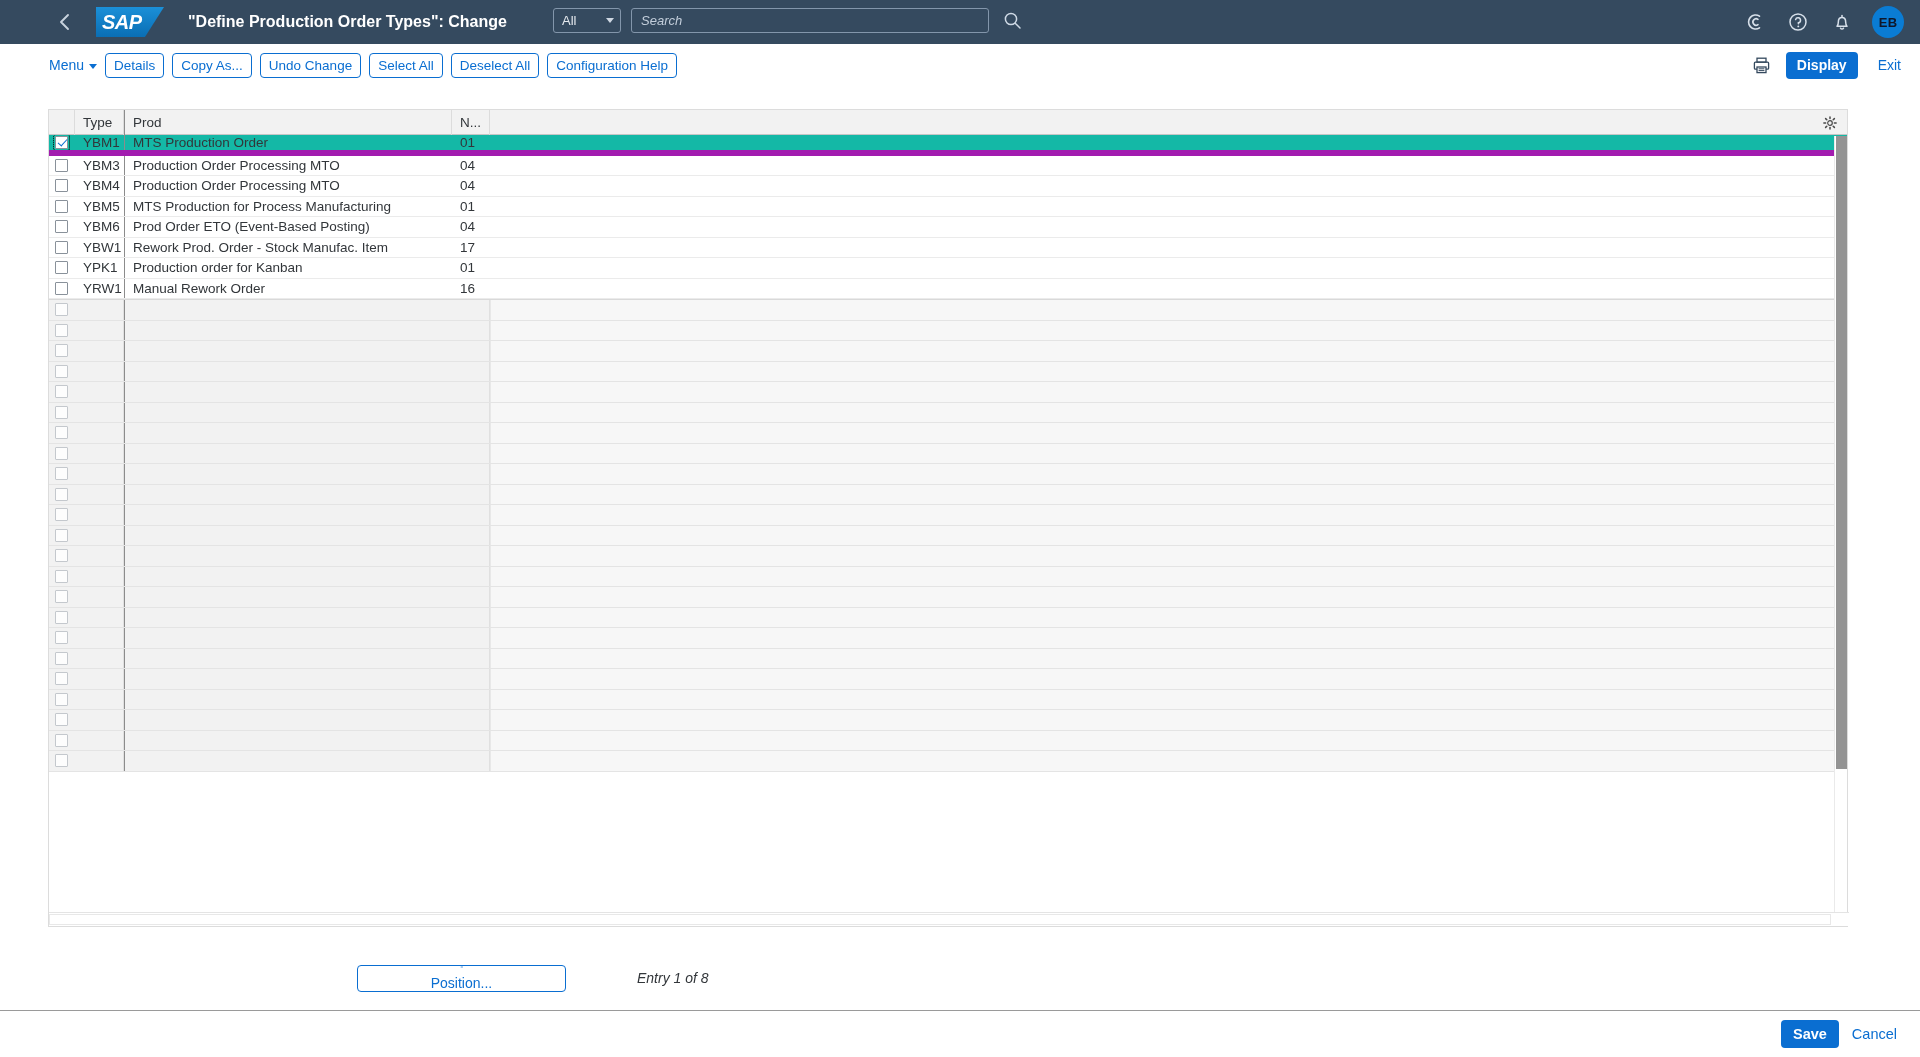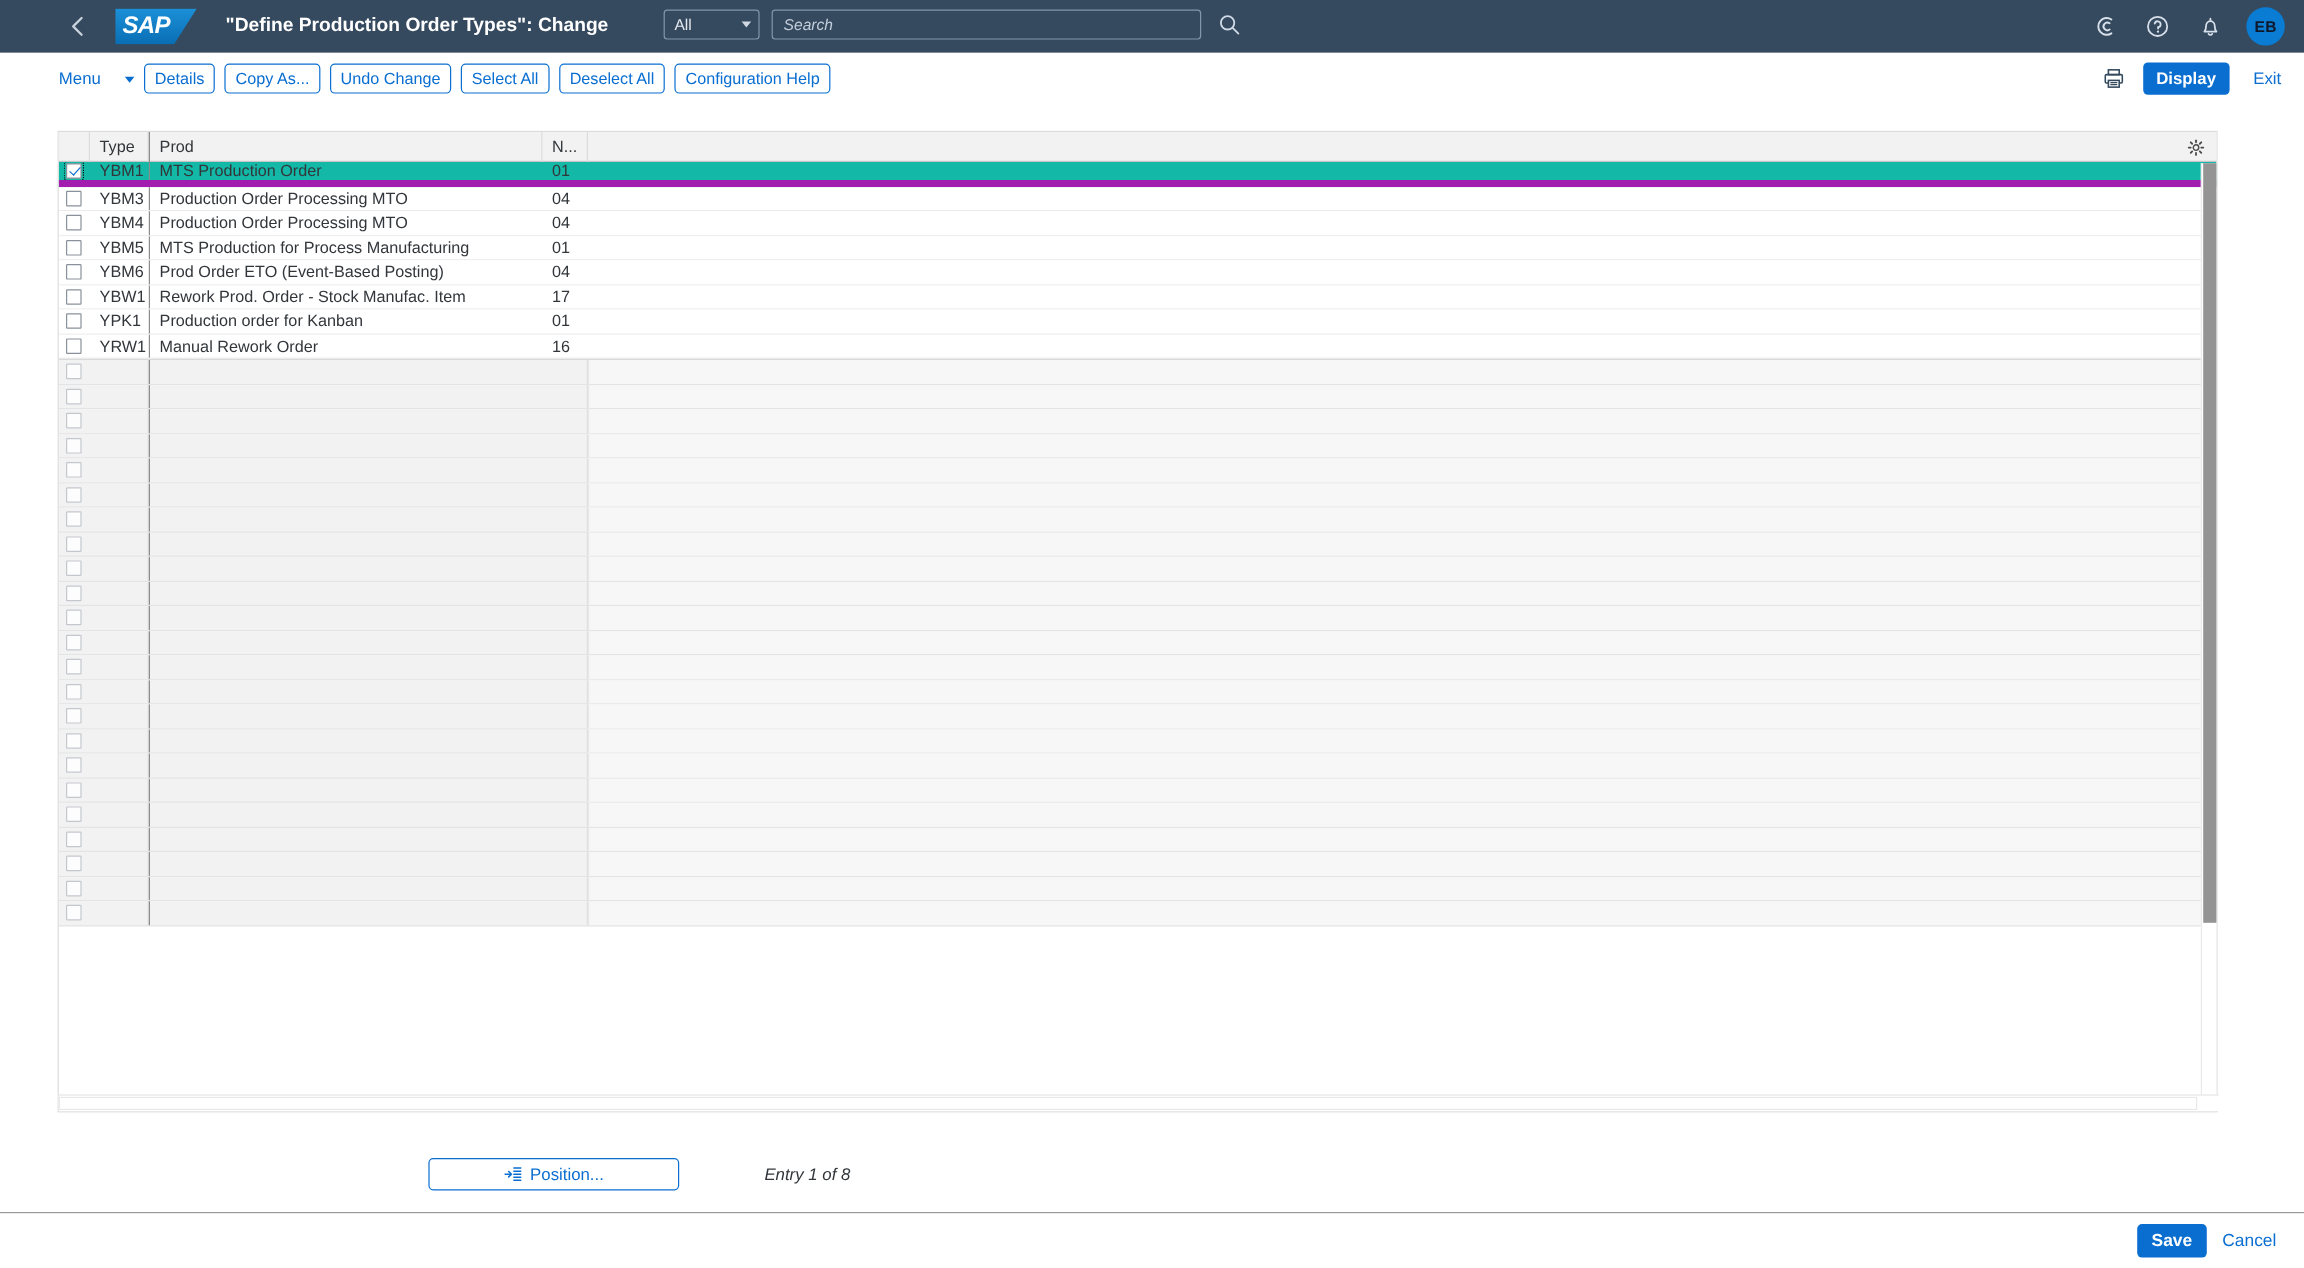--- a/index.html
+++ b/index.html
@@ -62,21 +62,21 @@
     white-space: nowrap;
   }
 
   .shell-search {
     position: absolute;
     left: 553px; top: 7px;
     display: flex;
     align-items: center;
   }
   .search-scope {
-    width: 80px; height: 25px;
+    width: 68px; height: 25px;
     border: 1px solid #8396ab;
     border-radius: 3px;
     background: transparent;
     color: #e5e9ee;
     font-size: 13px;
     display: flex; align-items: center;
     justify-content: space-between;
     padding: 0 6px 0 8px;
     cursor: pointer;
   }
@@ -141,21 +141,21 @@
     background: #ffffff;
     display: flex;
     align-items: center;
   }
   .menu-btn {
     margin-left: 49px;
     color: #0a6ed1;
     font-size: 14px;
     display: flex;
     align-items: center;
-    gap: 20px;
+    gap: 5px;
     cursor: pointer;
   }
   .menu-btn .chev {
     width: 0; height: 0;
     border-left: 4.5px solid transparent;
     border-right: 4.5px solid transparent;
     border-top: 5px solid #0a6ed1;
     margin-top: 2px;
   }
   .tbtn {
@@ -372,20 +372,21 @@
     width: 209px; height: 27px;
     border: 1px solid #0a6ed1;
     border-radius: 4px;
     background: #ffffff;
     color: #0a6ed1;
     font-size: 14px;
     display: flex; align-items: center; justify-content: center;
     gap: 7px;
     cursor: pointer;
     font-family: "Liberation Sans", sans-serif;
+    flex-direction: column;
   }
   .entry-text {
     position: absolute;
     left: 637px;
     font-size: 14px;
     color: #32363a;
     font-style: italic;
   }
 
   .footer-bar {

